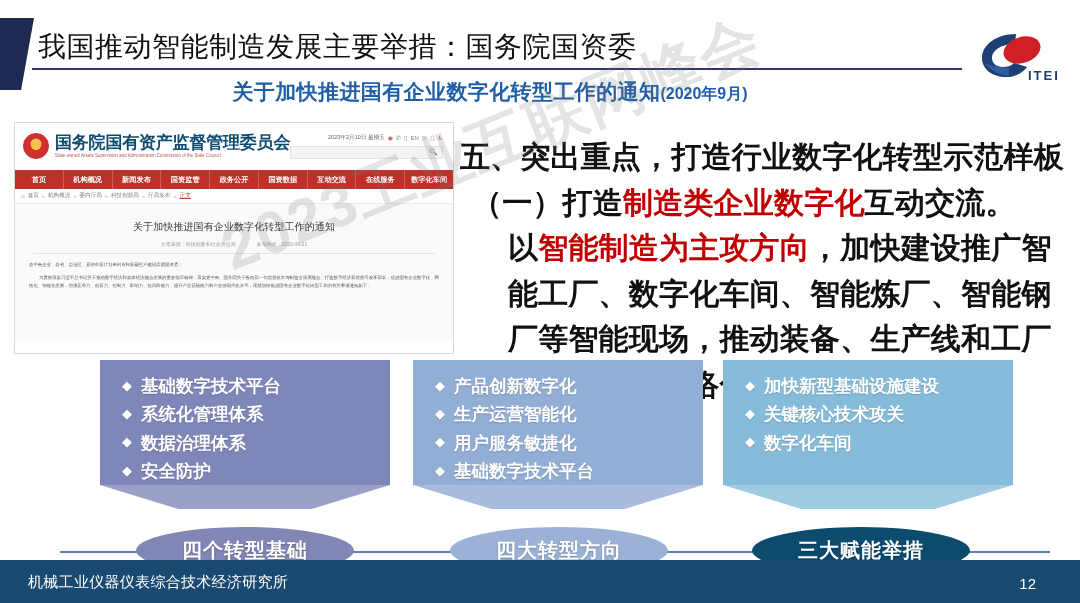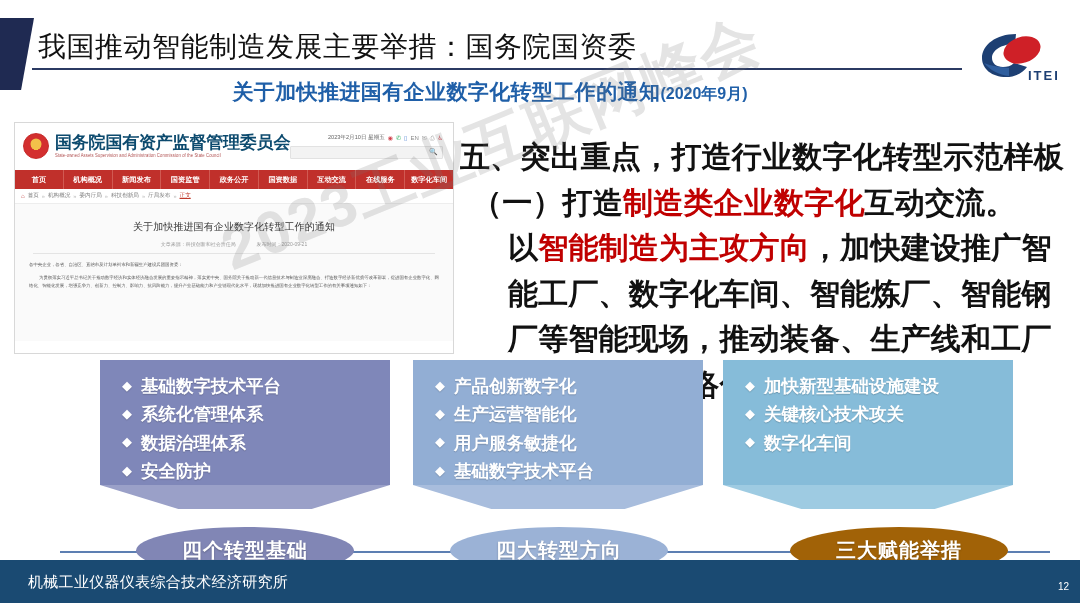--- a/index.html
+++ b/index.html
@@ -186,34 +186,34 @@
   .pill {
     position: absolute; top: 527px; width: 218px; height: 47px;
     border-radius: 50%;
     display: flex; align-items: center; justify-content: center;
     font-size: 20px; font-weight: bold; color: #ffffff;
     letter-spacing: 1px; white-space: nowrap;
     text-shadow: 0 1px 2px rgba(0,0,0,.25);
   }
   #pill1 { left: 136px; background: #8186b5; }
   #pill2 { left: 450px; background: #9bb2d6; }
-  #pill3 { left: 790px; background: #a16207; }
+  #pill3 { left: 752px; background: #0c4a6e; }
 
   
   .footer-bar {
     position: absolute; left: 0; bottom: 0; width: 1080px; height: 43px;
     background: #1a4a72;
   }
   .footer-text {
     position: absolute; left: 28px; bottom: 11px;
     font-size: 15px; color: #ffffff; letter-spacing: 0.3px; font-family: Liberation Serif, serif;
   }
   .footer-page {
-    position: absolute; right: 11px; bottom: 11px;
-    font-size: 10px; color: #ffffff;
+    position: absolute; right: 44px; bottom: 11px;
+    font-size: 15px; color: #ffffff;
   }
 
   
   .watermark {
     position: absolute; left: 210px; top: 215px;
     font-size: 60px; font-weight: bold; color: rgba(120,120,120,0.20);
     transform: rotate(-22deg); transform-origin: left top;
     white-space: nowrap; pointer-events: none; letter-spacing: 2px;
   }
 </style>

